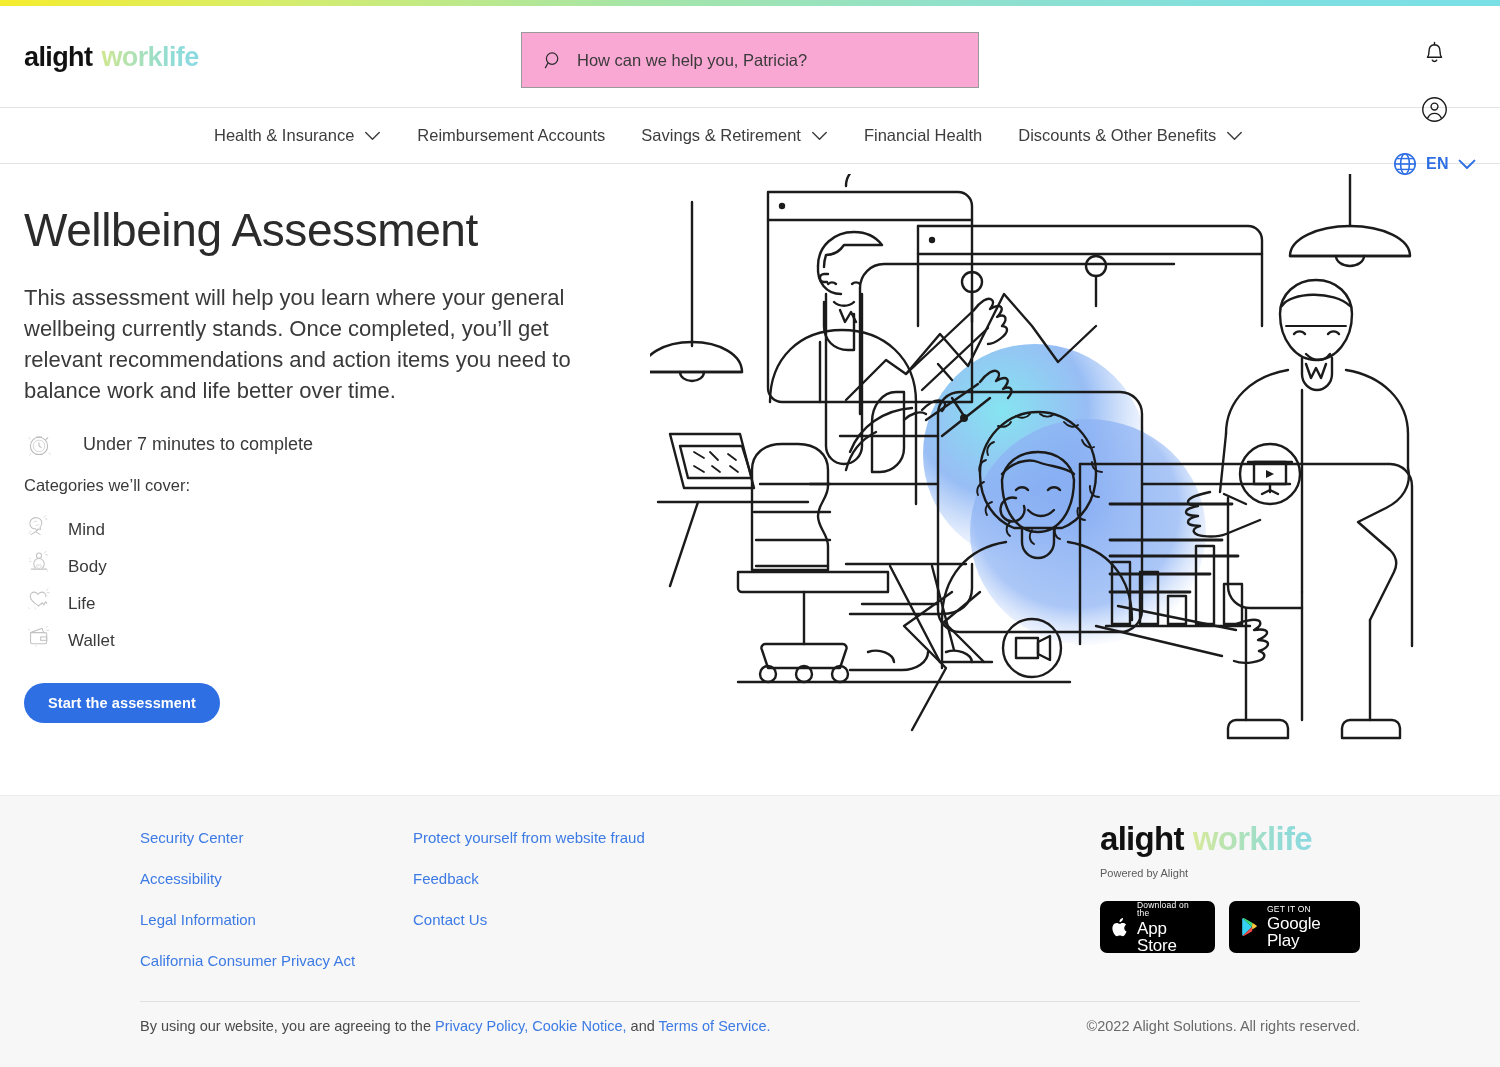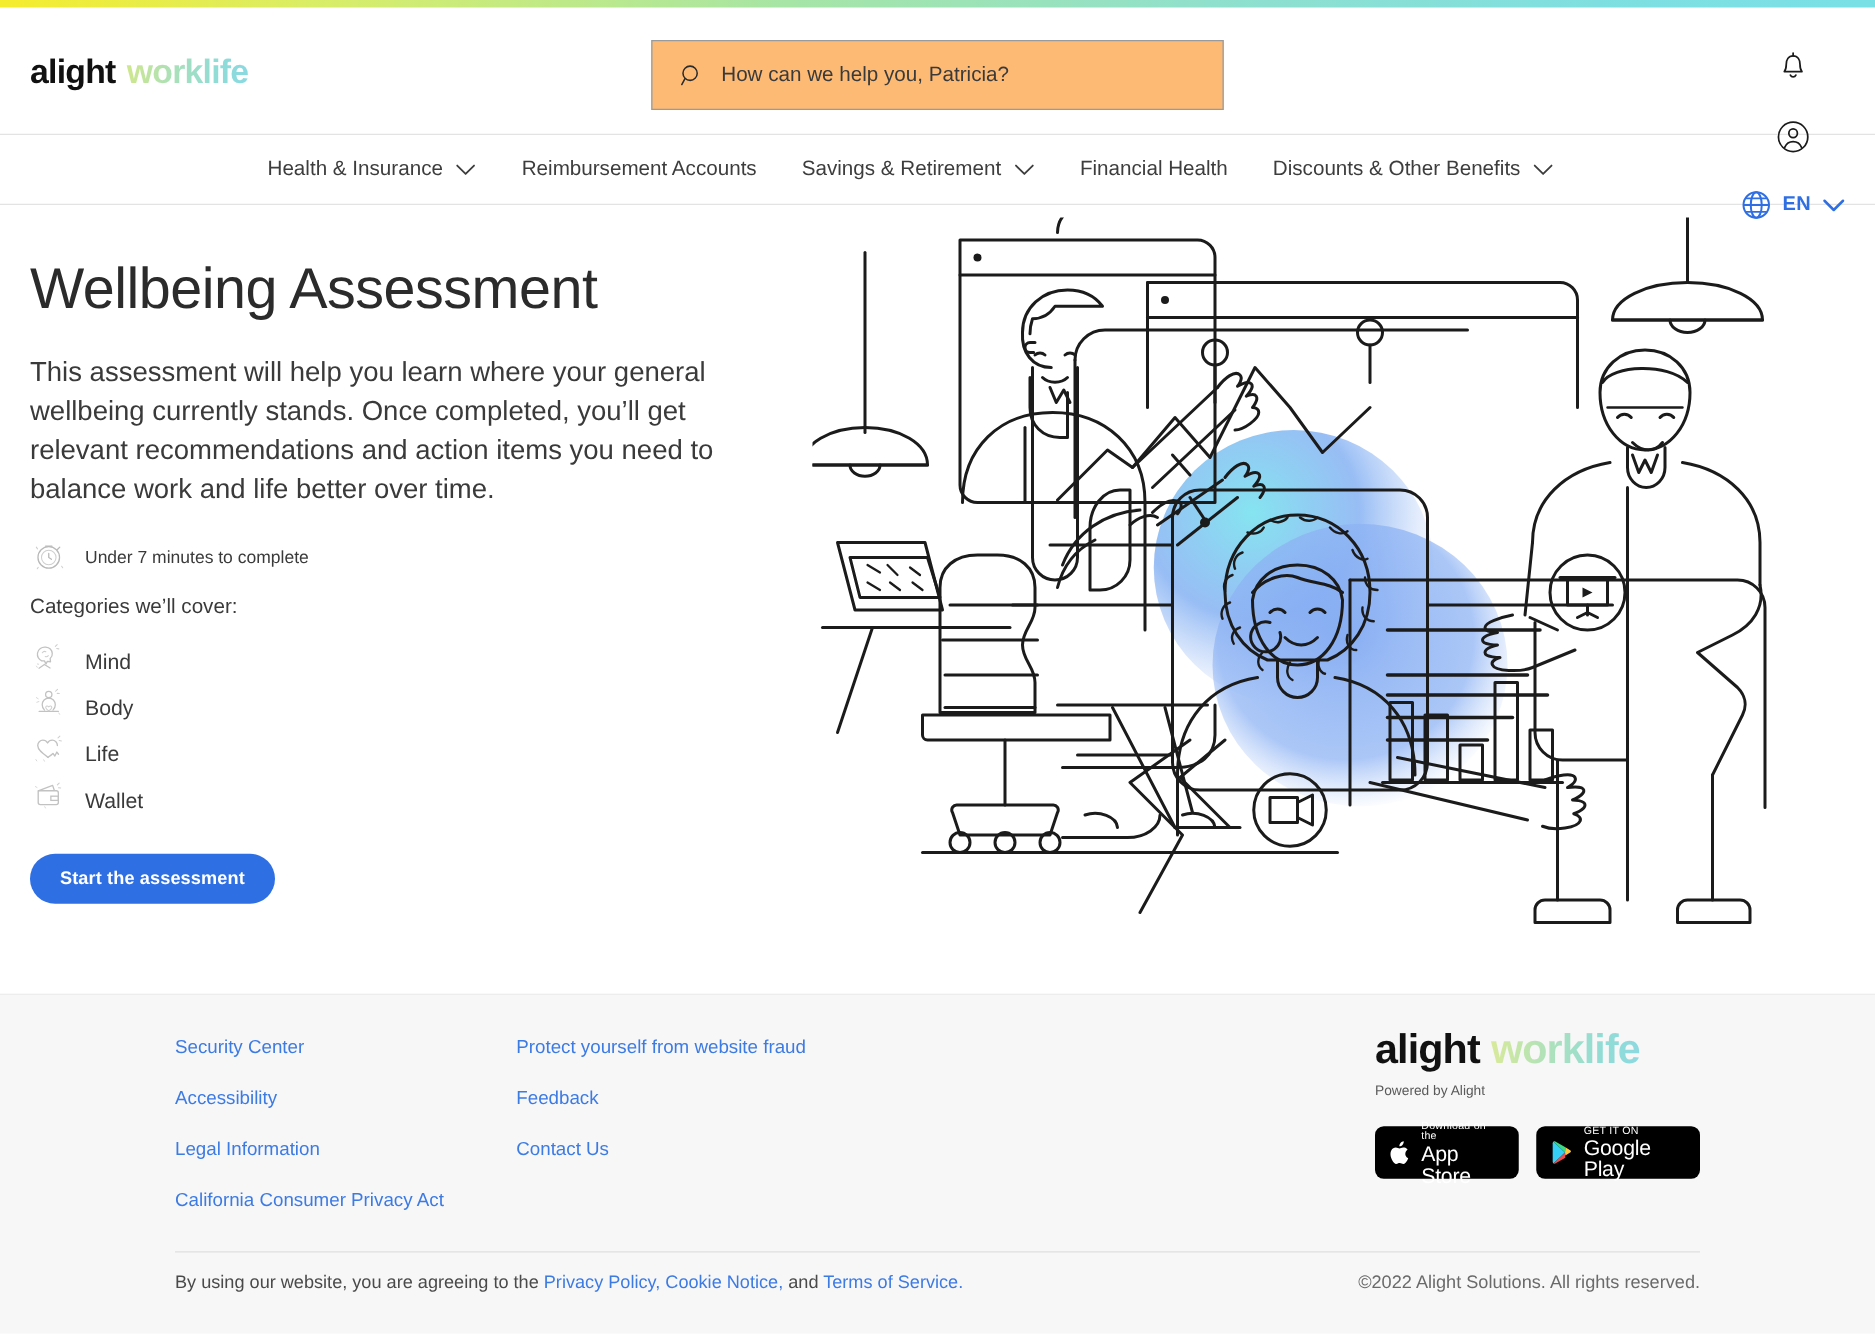--- a/index.html
+++ b/index.html
@@ -32,21 +32,21 @@
   }
   .logo-worklife {
     font-size: 27px; font-weight: 700; letter-spacing: -0.6px;
     background: linear-gradient(90deg, #cfe78e 0%, #a9e0bb 40%, #8fdcd7 75%, #8ad9e2 100%);
     -webkit-background-clip: text; background-clip: text; color: transparent;
   }
 
   .searchbox {
     position: absolute; left: 521px; top: 26px;
     width: 458px; height: 56px;
-    border: 1px solid #9a9a9a; background: #fdba74;
+    border: 1px solid #9a9a9a; background: #f9a8d4;
     display: flex; align-items: center; gap: 14px; padding: 0 22px;
   }
   .searchbox .ph { font-size: 16.5px; color: #3a3a3a; }
 
   .header-actions { position: absolute; right: 24px; top: 30px; display: flex; align-items: center; gap: 28px; flex-direction: column; }
   .icon-btn { width: 30px; height: 30px; display: flex; align-items: center; justify-content: center; cursor: pointer; }
   .lang { display: flex; align-items: center; gap: 9px; cursor: pointer; color: #2f6fe4; }
   .lang-label { font-size: 16px; font-weight: 700; color: #2f6fe4; letter-spacing: .4px; }
 
   
@@ -66,21 +66,21 @@
   .hero-left { position: absolute; left: 24px; top: 40px; width: 600px; }
   h1.title {
     font-size: 46px; font-weight: 400; color: #2b2b2b;
     letter-spacing: -0.4px; line-height: 1.15;
   }
   .lede {
     margin-top: 25px; font-size: 22px; line-height: 31px;
     color: #3a3a3a; width: 555px;
   }
   .time-row { margin-top: 24px; display: flex; align-items: center; gap: 14px; }
-  .time-row .txt { font-size: 14px; color: #3a3a3a; }
+  .time-row .txt { font-size: 18px; color: #3a3a3a; margin-left: 15px; }
   .cats-label { margin-top: 16px; font-size: 16.5px; color: #3a3a3a; }
   .cat-list { margin-top: 8px; }
   .cat-row { display: flex; align-items: flex-end; gap: 14px; height: 37px; }
   .cat-row .txt { font-size: 17px; color: #3a3a3a; }
   .cta {
     margin-top: 32px; display: inline-flex; align-items: center; justify-content: center;
     height: 40px; padding: 0 24px; border-radius: 20px;
     background: #2f6fe4; color: #ffffff; font-size: 14.5px; font-weight: 700;
     border: none; cursor: pointer; letter-spacing: .1px;
   }
@@ -103,21 +103,21 @@
   .f-logo { display: flex; align-items: baseline; gap: 9px; }
   .f-logo .a { font-size: 33px; font-weight: 700; color: #111; letter-spacing: -0.7px; }
   .f-logo .w {
     font-size: 33px; font-weight: 700; letter-spacing: -0.7px;
     background: linear-gradient(90deg, #d8ea9a 0%, #b2e2b8 35%, #93dcd4 72%, #8cd9e0 100%);
     -webkit-background-clip: text; background-clip: text; color: transparent;
   }
   .f-powered { margin-top: 9px; font-size: 11px; color: #5a5a5a; }
   .badges { margin-top: 22px; display: flex; gap: 14px; }
   .badge {
-    background: #000; border-radius: 7px; height: 42px;
+    background: #000; border-radius: 7px; height: 52px;
     display: flex; align-items: center; gap: 8px; padding: 0 12px; cursor: pointer;
   }
   .badge .b-txt { color: #fff; line-height: 1; }
   .badge .b-small { font-size: 8.5px; display: block; letter-spacing: .2px; }
   .badge .b-big { font-size: 17px; display: block; font-weight: 500; margin-top: 2px; letter-spacing: -0.2px; }
   .f-rule { position: absolute; left: 140px; top: 205px; width: 1220px; height: 1px; background: #e0e0e0; }
   .f-bottom { position: absolute; left: 140px; top: 222px; font-size: 14.5px; color: #4a4a4a; }
   .f-bottom a { color: #3c7ae4; text-decoration: none; cursor: pointer; }
   .f-copy { position: absolute; right: 140px; top: 222px; font-size: 14.5px; color: #6a6a6a; }
 </style>

